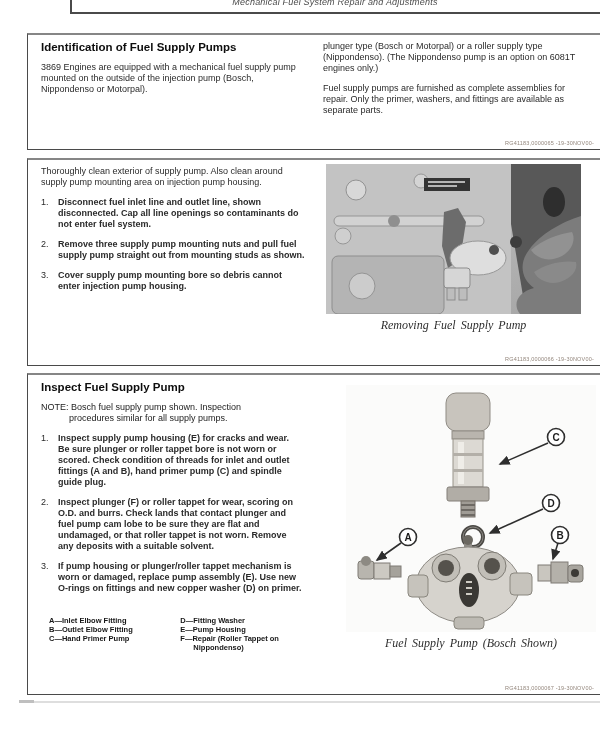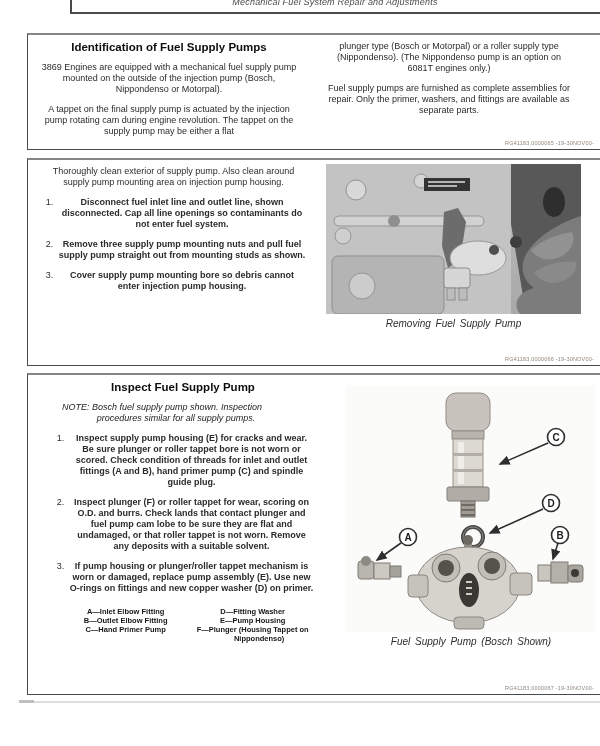--- a/index.html
+++ b/index.html
@@ -17,41 +17,41 @@
   .head-tick { position:absolute; top:0; left:70px; height:13px; border-left:2px solid #4a4a4a; }
 
   .section {
     position:absolute; left:27px; width:578px; background:#fff;
     border:1px solid #4a4a4a; border-top:2px solid #868686;
   }
   .s1 { top:33px;  height:117px; }
   .s2 { top:158px; height:208px; }
   .s3 { top:373px; height:322px; }
 
-  .col { position:absolute; font-size:9px; line-height:11px;text-align:center; }
+  .col { position:absolute; font-size:9px; line-height:11px; }
   .sec-title { font-size:11.5px; line-height:13px; font-weight:bold; color:#0d0d0d; margin-bottom:8px; }
   .col p { margin-bottom:9px; }
 
   .step { display:flex; margin-bottom:9px; }
   .step .n { width:17px; flex:none; }
   .step .t { flex:1;font-weight:bold; }
 
   .note {
-    font-style:italic; margin-bottom:9px; width:220px;
+    margin-bottom:9px; width:220px;
     padding-left:28px; text-indent:-28px; color:#232323;
   }
 
   .figure { position:absolute; }
   .figure svg { display:block; }
   .figcap {
-    text-align:center; font-size:10px; font-style:italic; color:#2e2e2e;
-    margin-top:4px; word-spacing:2px;
-  }
-
-  .legend { display:flex; margin-top:13px; font-size:7.5px; line-height:9px; font-weight:bold; color:#161616; }
+    text-align:center; font-size:12px; font-style:italic; color:#2e2e2e;
+    margin-top:4px; word-spacing:2px;font-family:Liberation Serif, serif;
+  }
+
+  .legend { display:flex; margin-top:22px; font-size:7.5px; line-height:9px; font-weight:bold; color:#161616; }
   .legend .lcol1 { width:137px; }
   .legend .lcol2 { width:128px; }
   .legend .li { padding-left:13px; text-indent:-13px; }
 
   .refcode {
     position:absolute; right:10px; bottom:3px;
     font-size:5.5px; letter-spacing:.2px; color:#93867c;
   }
 
   .next-corner { position:absolute; top:700px; left:19px; width:15px; height:3px; background:#bfbfbf; }
@@ -61,21 +61,20 @@
 <body>
 
 <div class="running-head">Mechanical Fuel System Repair and Adjustments</div>
 <div class="head-tick"></div>
 <div class="head-rule"></div>
 
 <div class="section s1">
   <div class="col" style="left:13px; top:6px; width:256px;">
     <div class="sec-title">Identification of Fuel Supply Pumps</div>
     <p>3869 Engines are equipped with a mechanical fuel supply pump mounted on the outside of the injection pump (Bosch, Nippondenso or Motorpal).</p>
-    <p>A tappet on the final supply pump is actuated by the injection pump rotating cam during engine revolution. The tappet on the supply pump may be either a flat</p>
   </div>
   <div class="col" style="left:295px; top:6px; width:252px;">
     <p>plunger type (Bosch or Motorpal) or a roller supply type (Nippondenso). (The Nippondenso pump is an option on 6081T engines only.)</p>
     <p>Fuel supply pumps are furnished as complete assemblies for repair. Only the primer, washers, and fittings are available as separate parts.</p>
   </div>
   <div class="refcode">RG41183,0000065 -19-30NOV00-</div>
 </div>
 
 <div class="section s2">
   <div class="col" style="left:13px; top:6px; width:265px;">
@@ -131,21 +130,21 @@
       <path d="M205,86 C216,76 232,70 246,68 C250,76 246,86 236,92 C224,98 212,96 205,86 Z" fill="#929292"></path>
       <path d="M208,108 C220,100 236,96 250,98 C252,106 246,114 234,118 C222,121 212,116 208,108 Z" fill="#8a8a8a"></path>
       <circle cx="190" cy="78" r="6" fill="#3d3d3d"></circle>
     </svg>
     <div class="figcap">Removing Fuel Supply Pump</div>
   </div>
   <div class="refcode">RG41183,0000066 -19-30NOV00-</div>
 </div>
 
 <div class="section s3">
-  <div class="col" style="left:24px; top:6px; width:262px;">
+  <div class="col" style="left:13px; top:6px; width:262px;">
     <div class="sec-title">Inspect Fuel Supply Pump</div>
     <div class="note">NOTE: Bosch fuel supply pump shown. Inspection procedures similar for all supply pumps.</div>
     <div class="step">
       <span class="n">1.</span>
       <span class="t">Inspect supply pump housing (E) for cracks and wear. Be sure plunger or roller tappet bore is not worn or scored. Check condition of threads for inlet and outlet fittings (A and B), hand primer pump (C) and spindle guide plug.</span>
     </div>
     <div class="step">
       <span class="n">2.</span>
       <span class="t">Inspect plunger (F) or roller tappet for wear, scoring on O.D. and burrs. Check lands that contact plunger and fuel pump cam lobe to be sure they are flat and undamaged, or that roller tappet is not worn. Remove any deposits with a suitable solvent.</span>
     </div>
@@ -155,21 +154,21 @@
     </div>
     <div class="legend" style="padding-left:8px;">
       <div class="lcol1">
         <div class="li">A—Inlet Elbow Fitting</div>
         <div class="li">B—Outlet Elbow Fitting</div>
         <div class="li">C—Hand Primer Pump</div>
       </div>
       <div class="lcol2">
         <div class="li">D—Fitting Washer</div>
         <div class="li">E—Pump Housing</div>
-        <div class="li">F—Plunger (Housing Tappet on Nippondenso)</div>
+        <div class="li">F—Repair (Roller Tappet on Nippondenso)</div>
       </div>
     </div>
   </div>
 
   <div class="figure" style="left:318px; top:10px; width:250px;">
     <svg width="250" height="247" viewBox="0 0 250 247">
       <defs>
         <marker id="ah" markerWidth="7" markerHeight="6" refX="6" refY="3" orient="auto">
           <path d="M0,0 L7,3 L0,6 Z" fill="#2e2e2e"></path>
         </marker>

